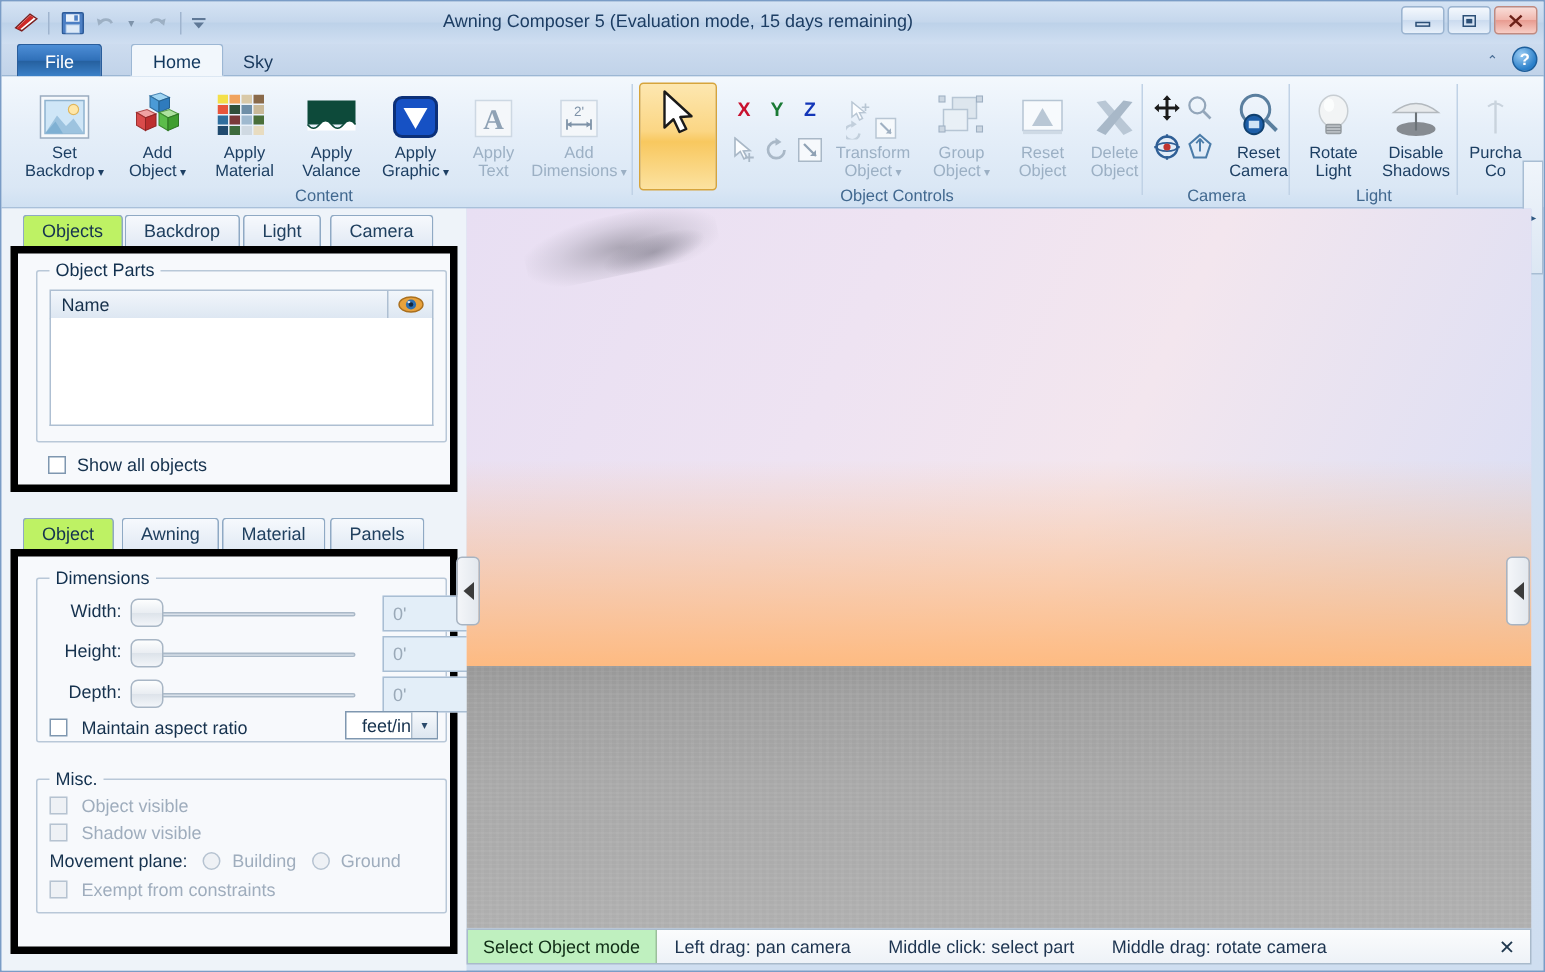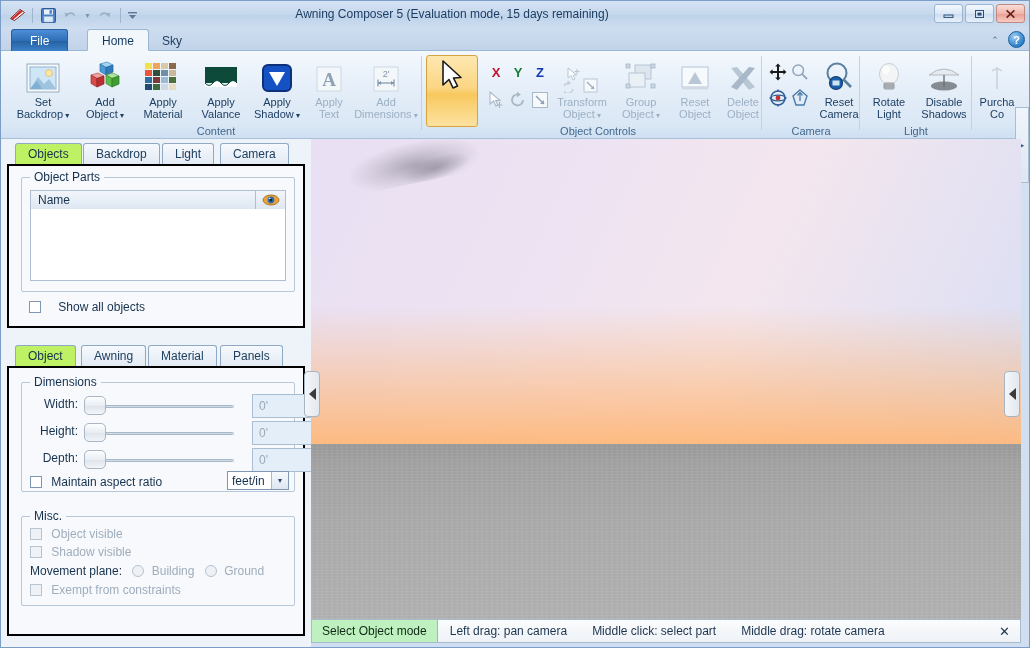--- a/index.html
+++ b/index.html
@@ -107,21 +107,21 @@
   .panel-tabs { position:absolute; left:8px; top:4px; height:22px; }
   .ptab {
     position:absolute; top:0; height:21px; line-height:20px; padding:0 12px;
     font-size:12px; color:#20405f; border:1px solid #8fa9c4; border-bottom:none;
     background: linear-gradient(180deg,#f6f9fd 0%, #e2eaf4 100%);
     border-radius:3px 3px 0 0;
   }
   .ptab.sel { background:#bef264; border-color:#8fa9c4; color:#15324f; z-index:3; }
   .panel-body {
     position:absolute; left:6px; width:298px;
-    background:#f7f9fc; border:2px solid #000000;
+    background:#f7f9fc; border:5px solid #000000;
   }
   .groupbox {
     position:absolute; border:1px solid #b9c8d8; border-radius:2px;
   }
   .groupbox > .gtitle {
     position:absolute; left:8px; top:-8px; background:#f7f9fc; padding:0 4px;
     font-size:12px; color:#13314f;
   }
   .listhdr {
     position:absolute; height:20px;
@@ -151,21 +151,21 @@
     background: linear-gradient(180deg,#fdfefe 0%, #e9edf2 50%, #dde3ea 51%, #f2f5f9 100%);
     border:1px solid #a8b6c5; border-radius:5px;
   }
   .sfield {
     position:absolute; left:230px; top:1px; width:60px; height:24px;
     background:#e3eef8; border:1px solid #a9bed3;
     font-size:12px; color:#9aa9b8; padding-left:6px; line-height:22px;
   }
   .unitsel {
     position:absolute; width:62px; height:19px; border:1px solid #7f97b0; background:#fff;
-    font-size:12px; color:#16324e; display:flex; align-items:center;
+    font-size:12px; color:#16324e; display:flex; align-items:center;text-align:right;
   }
   .unitsel .utxt { flex:1; padding-left:4px; }
   .unitsel .uarrow {
     width:17px; height:100%; border-left:1px solid #a9bacb;
     background: linear-gradient(180deg,#f6f9fc 0%, #dde6f0 100%);
     display:flex; align-items:center; justify-content:center; font-size:8px; color:#2b4a6b;
   }
 
   
   .viewport { position:absolute; left:310px; top:138px; width:710px; height:480px; overflow:hidden; }
@@ -391,21 +391,21 @@
 
       <div class="rbtn" style="left:248px">
         <div class="ricon">
           <svg width="32" height="30" viewBox="0 0 32 30">
             <rect x="2" y="2" width="28" height="26" rx="5" fill="#1651c4" stroke="#0c3079" stroke-width="2"></rect>
             <path d="M8 9 L24 9 L16 23 Z" fill="#ffffff"></path>
           </svg>
         </div>
         <div class="rlabel">
           <span>Apply</span><br>
-          <span>Shadow</span><span style="font-size:8px"> ▾</span>
+          <span>Graphic</span><span style="font-size:8px"> ▾</span>
         </div>
       </div>
 
       <div class="rbtn disabled" style="left:300px">
         <div class="ricon">
           <svg width="30" height="28" viewBox="0 0 30 28">
             <rect x="3" y="2" width="24" height="24" fill="#f4f7fa" stroke="#cdd8e3"></rect>
             <text x="15" y="21" font-family="Liberation Serif, serif" font-size="19" font-weight="bold" fill="#8fa2b5" text-anchor="middle">A</text>
           </svg>
         </div>
@@ -664,21 +664,21 @@
               <circle cx="9" cy="6" r="3.4" fill="#2f6fb0"></circle>
               <circle cx="9" cy="6" r="1.5" fill="#12263d"></circle>
               <ellipse cx="7.6" cy="4.4" rx="1" ry="0.7" fill="#ffffff" opacity="0.85"></ellipse>
             </svg>
           </div>
         </div>
         <div class="listbody" style="left:8px; top:31px; width:256px; height:72px"></div>
       </div>
       <div style="position:absolute; left:20px; top:134px">
         <span class="chk"></span>
-        <span class="lbl" style="margin-left:14px">Show all objects</span>
+        <span class="lbl" style="margin-left:4px">Show all objects</span>
       </div>
     </div>
 
     <div class="panel-tabs" style="top:206px">
       <div class="ptab sel" style="left:6px">Object</div>
       <div class="ptab" style="left:72px">Awning</div>
       <div class="ptab" style="left:139px">Material</div>
       <div class="ptab" style="left:211px">Panels</div>
     </div>
 

